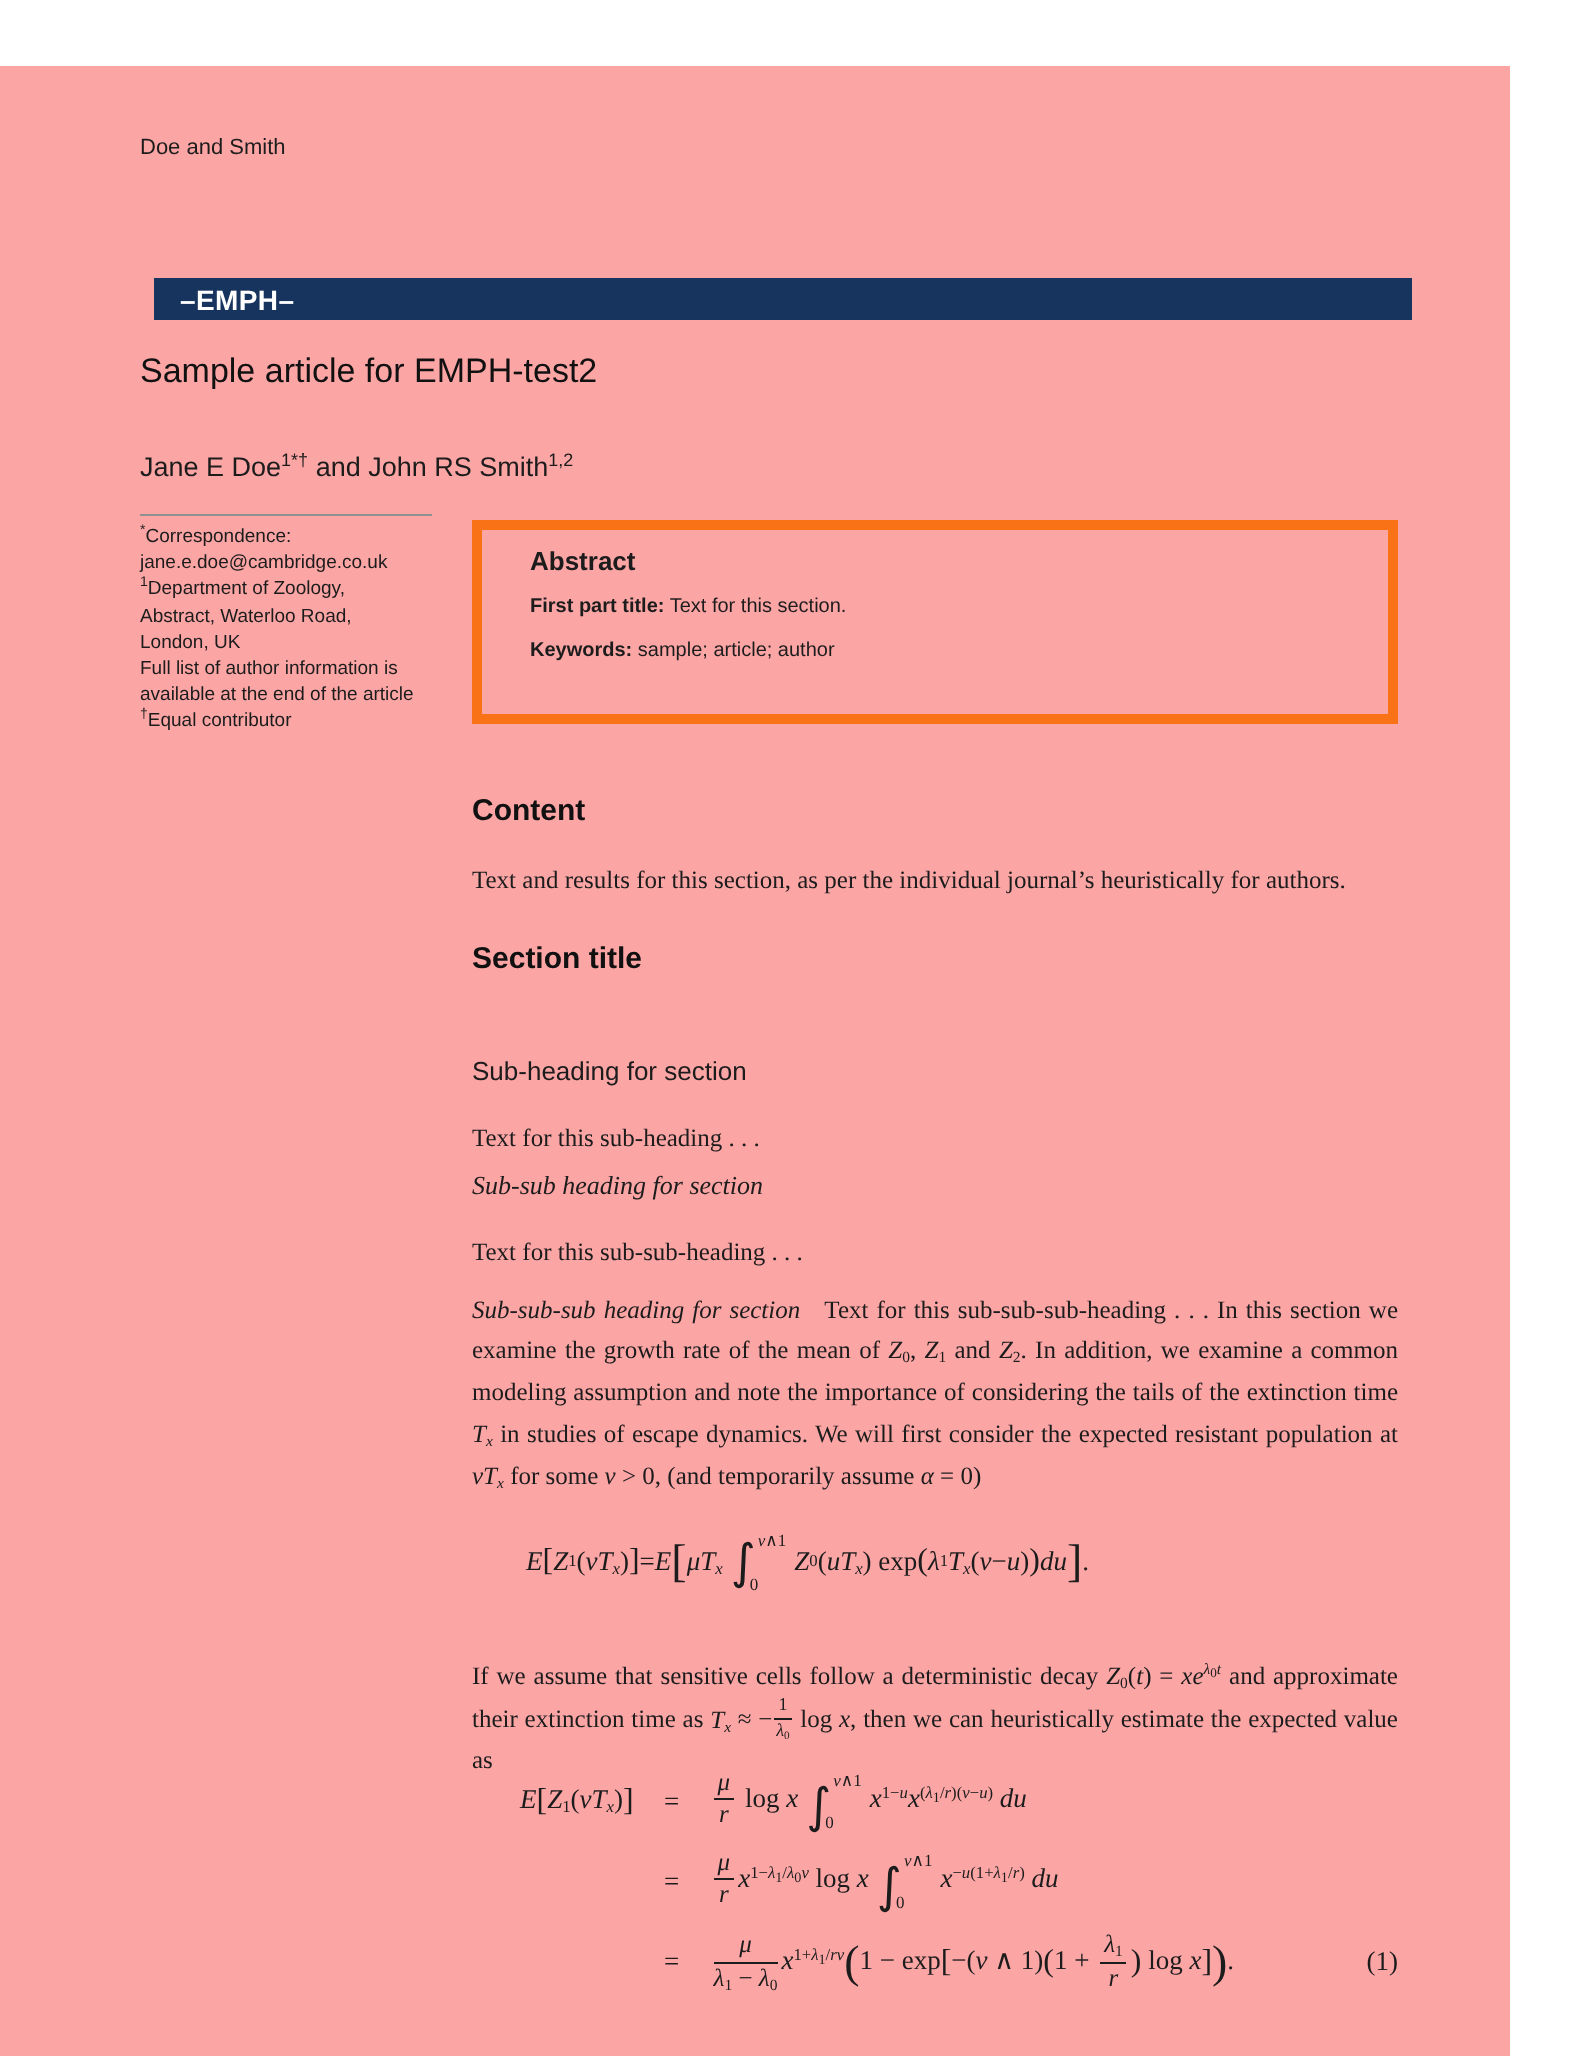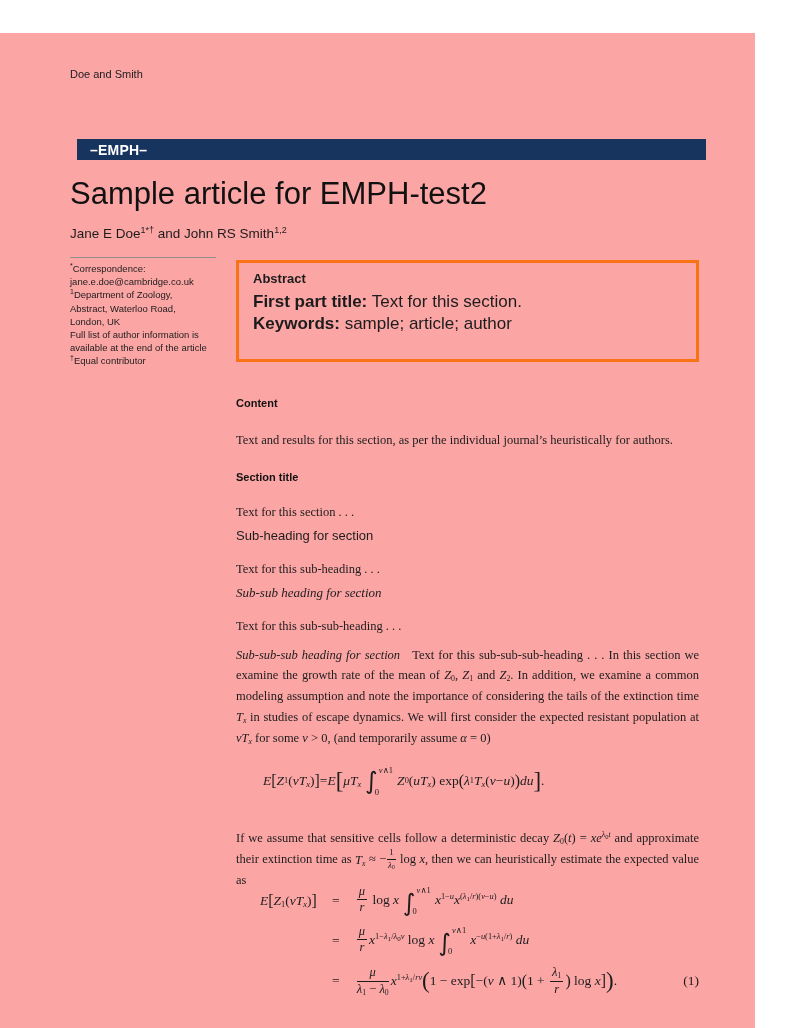--- a/index.html
+++ b/index.html
@@ -5,39 +5,39 @@
   html,body{margin:0;padding:0;background:#ffffff;}
   .page{position:relative;width:755px;height:1028px;background:#fca5a5;overflow:hidden;
         font-family:"Liberation Sans",sans-serif;color:#1c1c1c;margin-top:33px;}
 
   .running-head{position:absolute;left:70px;top:35px;font-size:11px;color:#1c1c1c;}
 
   .banner{position:absolute;left:77px;top:106px;width:629px;height:21px;background:#17345f;
           display:flex;align-items:center;box-sizing:border-box;padding-left:13px;}
   .banner-label{color:#ffffff;font-weight:bold;font-size:14px;letter-spacing:0.2px;}
 
-  .title{position:absolute;left:70px;top:143px;margin:0;font-size:31px;font-weight:400;color:#111;}
+  .title{position:absolute;left:70px;top:143px;margin:0;font-size:17px;font-weight:400;color:#111;}
 
   .authors{position:absolute;left:70px;top:193px;font-size:13.5px;color:#1c1c1c;}
   .authors sup{font-size:9px;}
 
   .sidebar{position:absolute;left:70px;top:224px;width:146px;font-size:9.5px;line-height:13.2px;color:#1c1c1c;}
   .sidebar-rule{border:none;border-top:1px solid #909090;margin:0 0 4px 0;}
   .sidebar sup{font-size:7px;}
 
   .abstract-box{position:absolute;left:236px;top:227px;width:463px;height:102px;box-sizing:border-box;
-                border:3px solid #f97316;padding:8px 14px 0 14px;}
+                border:5px solid #f97316;padding:8px 14px 0 24px;}
   .abs-heading{font-size:13px;font-weight:bold;}
-  .abs-line{margin-top:8.5px;font-size:17px;line-height:14px;}
+  .abs-line{margin-top:8.5px;font-size:10px;line-height:14px;}
   .abs-label{font-weight:bold;}
 
   .serif,.eqn,.eqarray{font-family:"Liberation Serif","DejaVu Serif",serif;}
   .body-par{position:absolute;left:236px;width:463px;font-size:12.5px;line-height:20.8px;
             text-align:justify;color:#1c1c1c;}
-  .h-sec{position:absolute;left:236px;margin:0;font-size:11px;font-weight:bold;color:#111;}
+  .h-sec{position:absolute;left:236px;margin:0;font-size:15px;font-weight:bold;color:#111;}
   .h-sub{position:absolute;left:236px;margin:0;font-size:13px;font-weight:400;}
   .h-subsub{position:absolute;left:236px;margin:0;font-size:13px;font-weight:400;font-style:italic;
             font-family:"Liberation Serif","DejaVu Serif",serif;}
 
   .eqn{position:absolute;left:236px;width:463px;font-size:13.5px;color:#1c1c1c;}
   .eq1{top:726px;height:44px;display:flex;align-items:center;padding-left:27px;box-sizing:border-box;}
 
   .eqarray{position:absolute;left:236px;top:848px;width:463px;box-sizing:border-box;padding-left:24px;
            display:grid;grid-template-columns:auto 38px 1fr auto;grid-auto-rows:40px;
            align-items:center;font-size:13.5px;color:#1c1c1c;}
@@ -99,21 +99,20 @@
     <div class="abs-line">
       <span class="abs-label">Keywords:</span>
       <span>sample; article; author</span>
     </div>
   </div>
 
   <h2 class="h-sec" style="top:364px">Content</h2>
   <p class="body-par serif" style="top:384px">Text and results for this section, as per the individual journal’s heuristically for authors.</p>
 
   <h2 class="h-sec" style="top:438px">Section title</h2>
-  <p class="body-par serif" style="top:456px">Text for this section . . .</p>
 
   <h3 class="h-sub" style="top:495px">Sub-heading for section</h3>
   <p class="body-par serif" style="top:513px">Text for this sub-heading . . .</p>
 
   <h4 class="h-subsub" style="top:552px">Sub-sub heading for section</h4>
   <p class="body-par serif" style="top:570px">Text for this sub-sub-heading . . .</p>
 
   <p class="body-par serif" style="top:599px"><i>Sub-sub-sub heading for section</i>&nbsp;&nbsp;&nbsp;Text for this sub-sub-sub-heading . . . In this section we examine the growth rate of the mean of <i>Z</i><sub>0</sub>, <i>Z</i><sub>1</sub> and <i>Z</i><sub>2</sub>. In addition, we examine a common modeling assumption and note the importance of considering the tails of the extinction time <i>T<sub>x</sub></i> in studies of escape dynamics. We will first consider the expected resistant population at <i>vT<sub>x</sub></i> for some <i>v</i> &gt; 0, (and temporarily assume <i>α</i> = 0)</p>
 
   <div class="eqn eq1"><i>E</i><span class="d1">[</span><i>Z</i><sub>1</sub>(<i>vT<sub>x</sub></i>)<span class="d1">]</span> = <i>E</i><span class="d2">[</span><i>μT<sub>x</sub></i><span class="int">∫</span><span class="lims">

